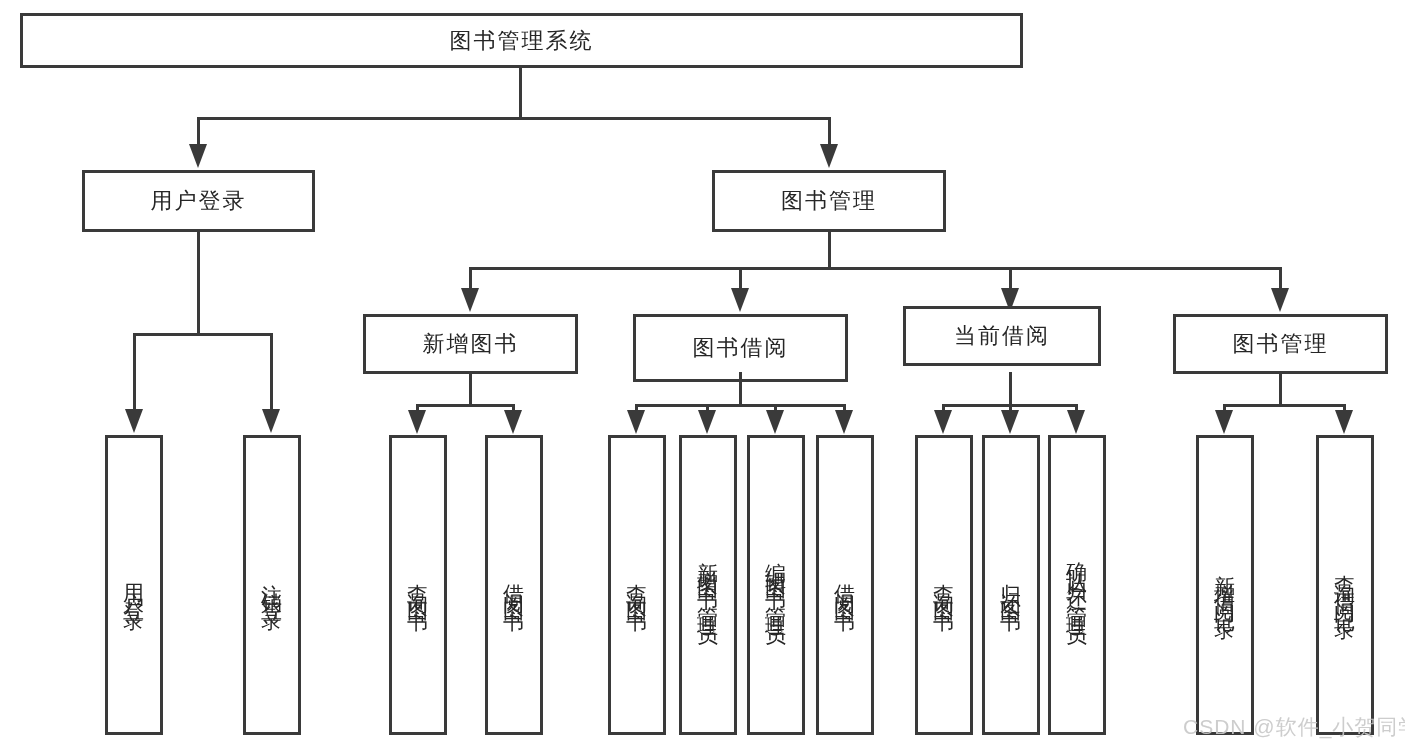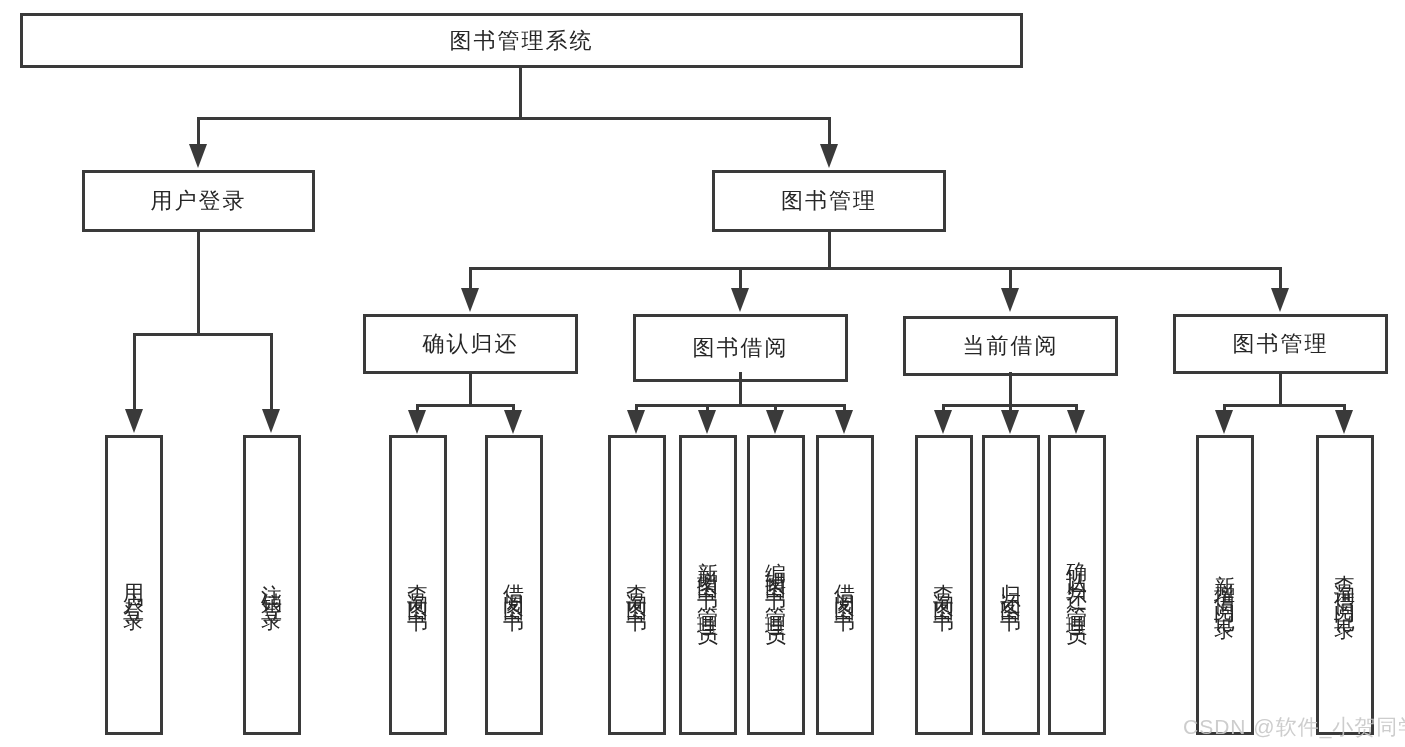--- a/index.html
+++ b/index.html
@@ -71,26 +71,26 @@
   <div class="vline" style="left:469px;  top:267px; height:22px;"></div>
   <div class="arr" style="left:461px;  top:288px;"></div>
   <div class="vline" style="left:739px;  top:267px; height:22px;"></div>
   <div class="arr" style="left:731px;  top:288px;"></div>
   <div class="vline" style="left:1009px; top:267px; height:22px;"></div>
   <div class="arr" style="left:1001px; top:288px;"></div>
   <div class="vline" style="left:1279px; top:267px; height:22px;"></div>
   <div class="arr" style="left:1271px; top:288px;"></div>
 
   <div class="node" style="left:363px; top:314px; width:215px; height:60px;">
-    <span>确认归还</span>
+    <span>新增图书</span>
   </div>
   <div class="node" style="left:633px; top:314px; width:215px; height:68px;">
     <span>图书借阅</span>
   </div>
-  <div class="node" style="left:903px; top:316px; width:215px; height:60px;">
+  <div class="node" style="left:903px; top:306px; width:198px; height:60px;">
     <span>当前借阅</span>
   </div>
   <div class="node" style="left:1173px; top:314px; width:215px; height:60px;">
     <span>图书管理</span>
   </div>
 
   <div class="vline" style="left:469px; top:372px; height:34px;"></div>
   <div class="hline" style="left:416px; top:404px; width:99px;"></div>
   <div class="vline" style="left:416px; top:404px; height:8px;"></div>
   <div class="arr" style="left:408px; top:410px;"></div>

